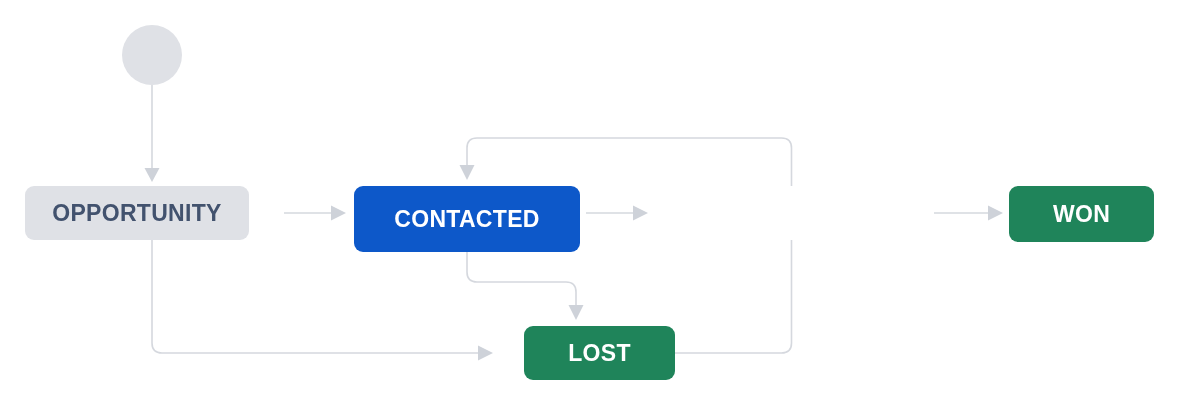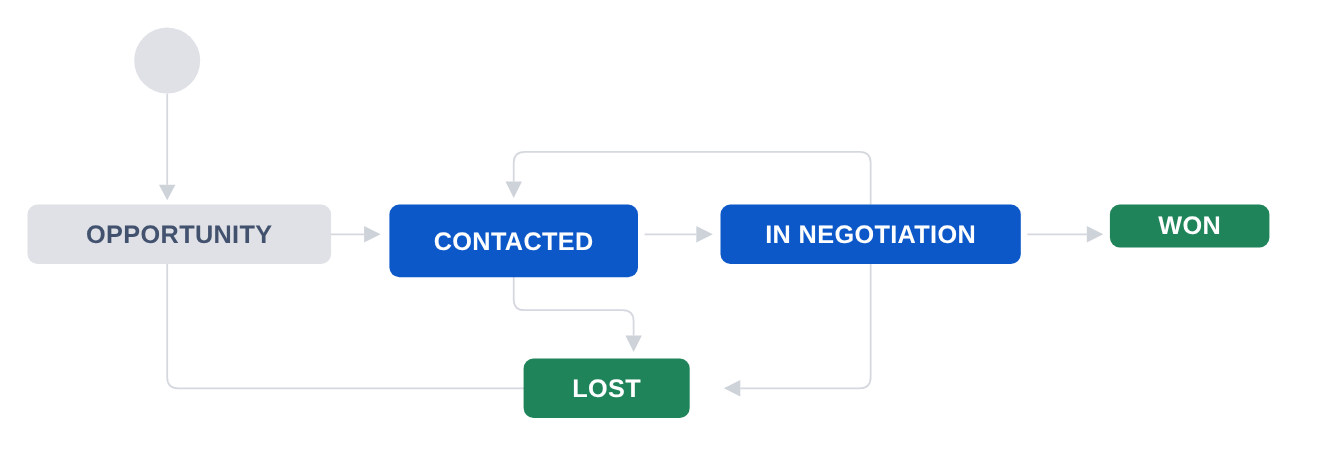--- a/index.html
+++ b/index.html
@@ -57,25 +57,25 @@
   }
   .node-inprogress {
     background: #0d58c9;
     color: #ffffff;
   }
   .node-done {
     background: #1f845a;
     color: #ffffff;
   }
 
-  .node-opportunity    { left: 25px;   top: 186px; width: 276px; height: 54px; }
+  .node-opportunity    { left: 25px;   top: 186px; width: 224px; height: 54px; }
   .node-contacted      { left: 354px;  top: 186px; width: 226px; height: 66px; }
   .node-in-negotiation { left: 655px;  top: 186px; width: 273px; height: 54px; }
-  .node-won            { left: 1009px; top: 186px; width: 145px; height: 39px; }
-  .node-lost           { left: 476px;  top: 326px; width: 151px; height: 54px; }
+  .node-won            { left: 1009px; top: 186px; width: 145px; height: 56px; }
+  .node-lost           { left: 524px;  top: 326px; width: 151px; height: 54px; }
 </style>
 </head>
 <body>
 
 <div class="canvas">
 
   <svg class="edges-layer" width="1200" height="420" viewBox="0 0 1200 420" xmlns="http://www.w3.org/2000/svg">
 
     <g>
       <path d="M152,85 V168"></path>
@@ -121,23 +121,20 @@
   <div class="node node-start"></div>
 
   <div class="node node-todo node-opportunity">
     <span>OPPORTUNITY</span>
   </div>
 
   <div class="node node-inprogress node-contacted">
     <span>CONTACTED</span>
   </div>
 
-  <div class="node node-inprogress node-in-negotiation">
-    <span>IN NEGOTIATION</span>
-  </div>
 
   <div class="node node-done node-won">
     <span>WON</span>
   </div>
 
   <div class="node node-done node-lost">
     <span>LOST</span>
   </div>
 
 </div>

